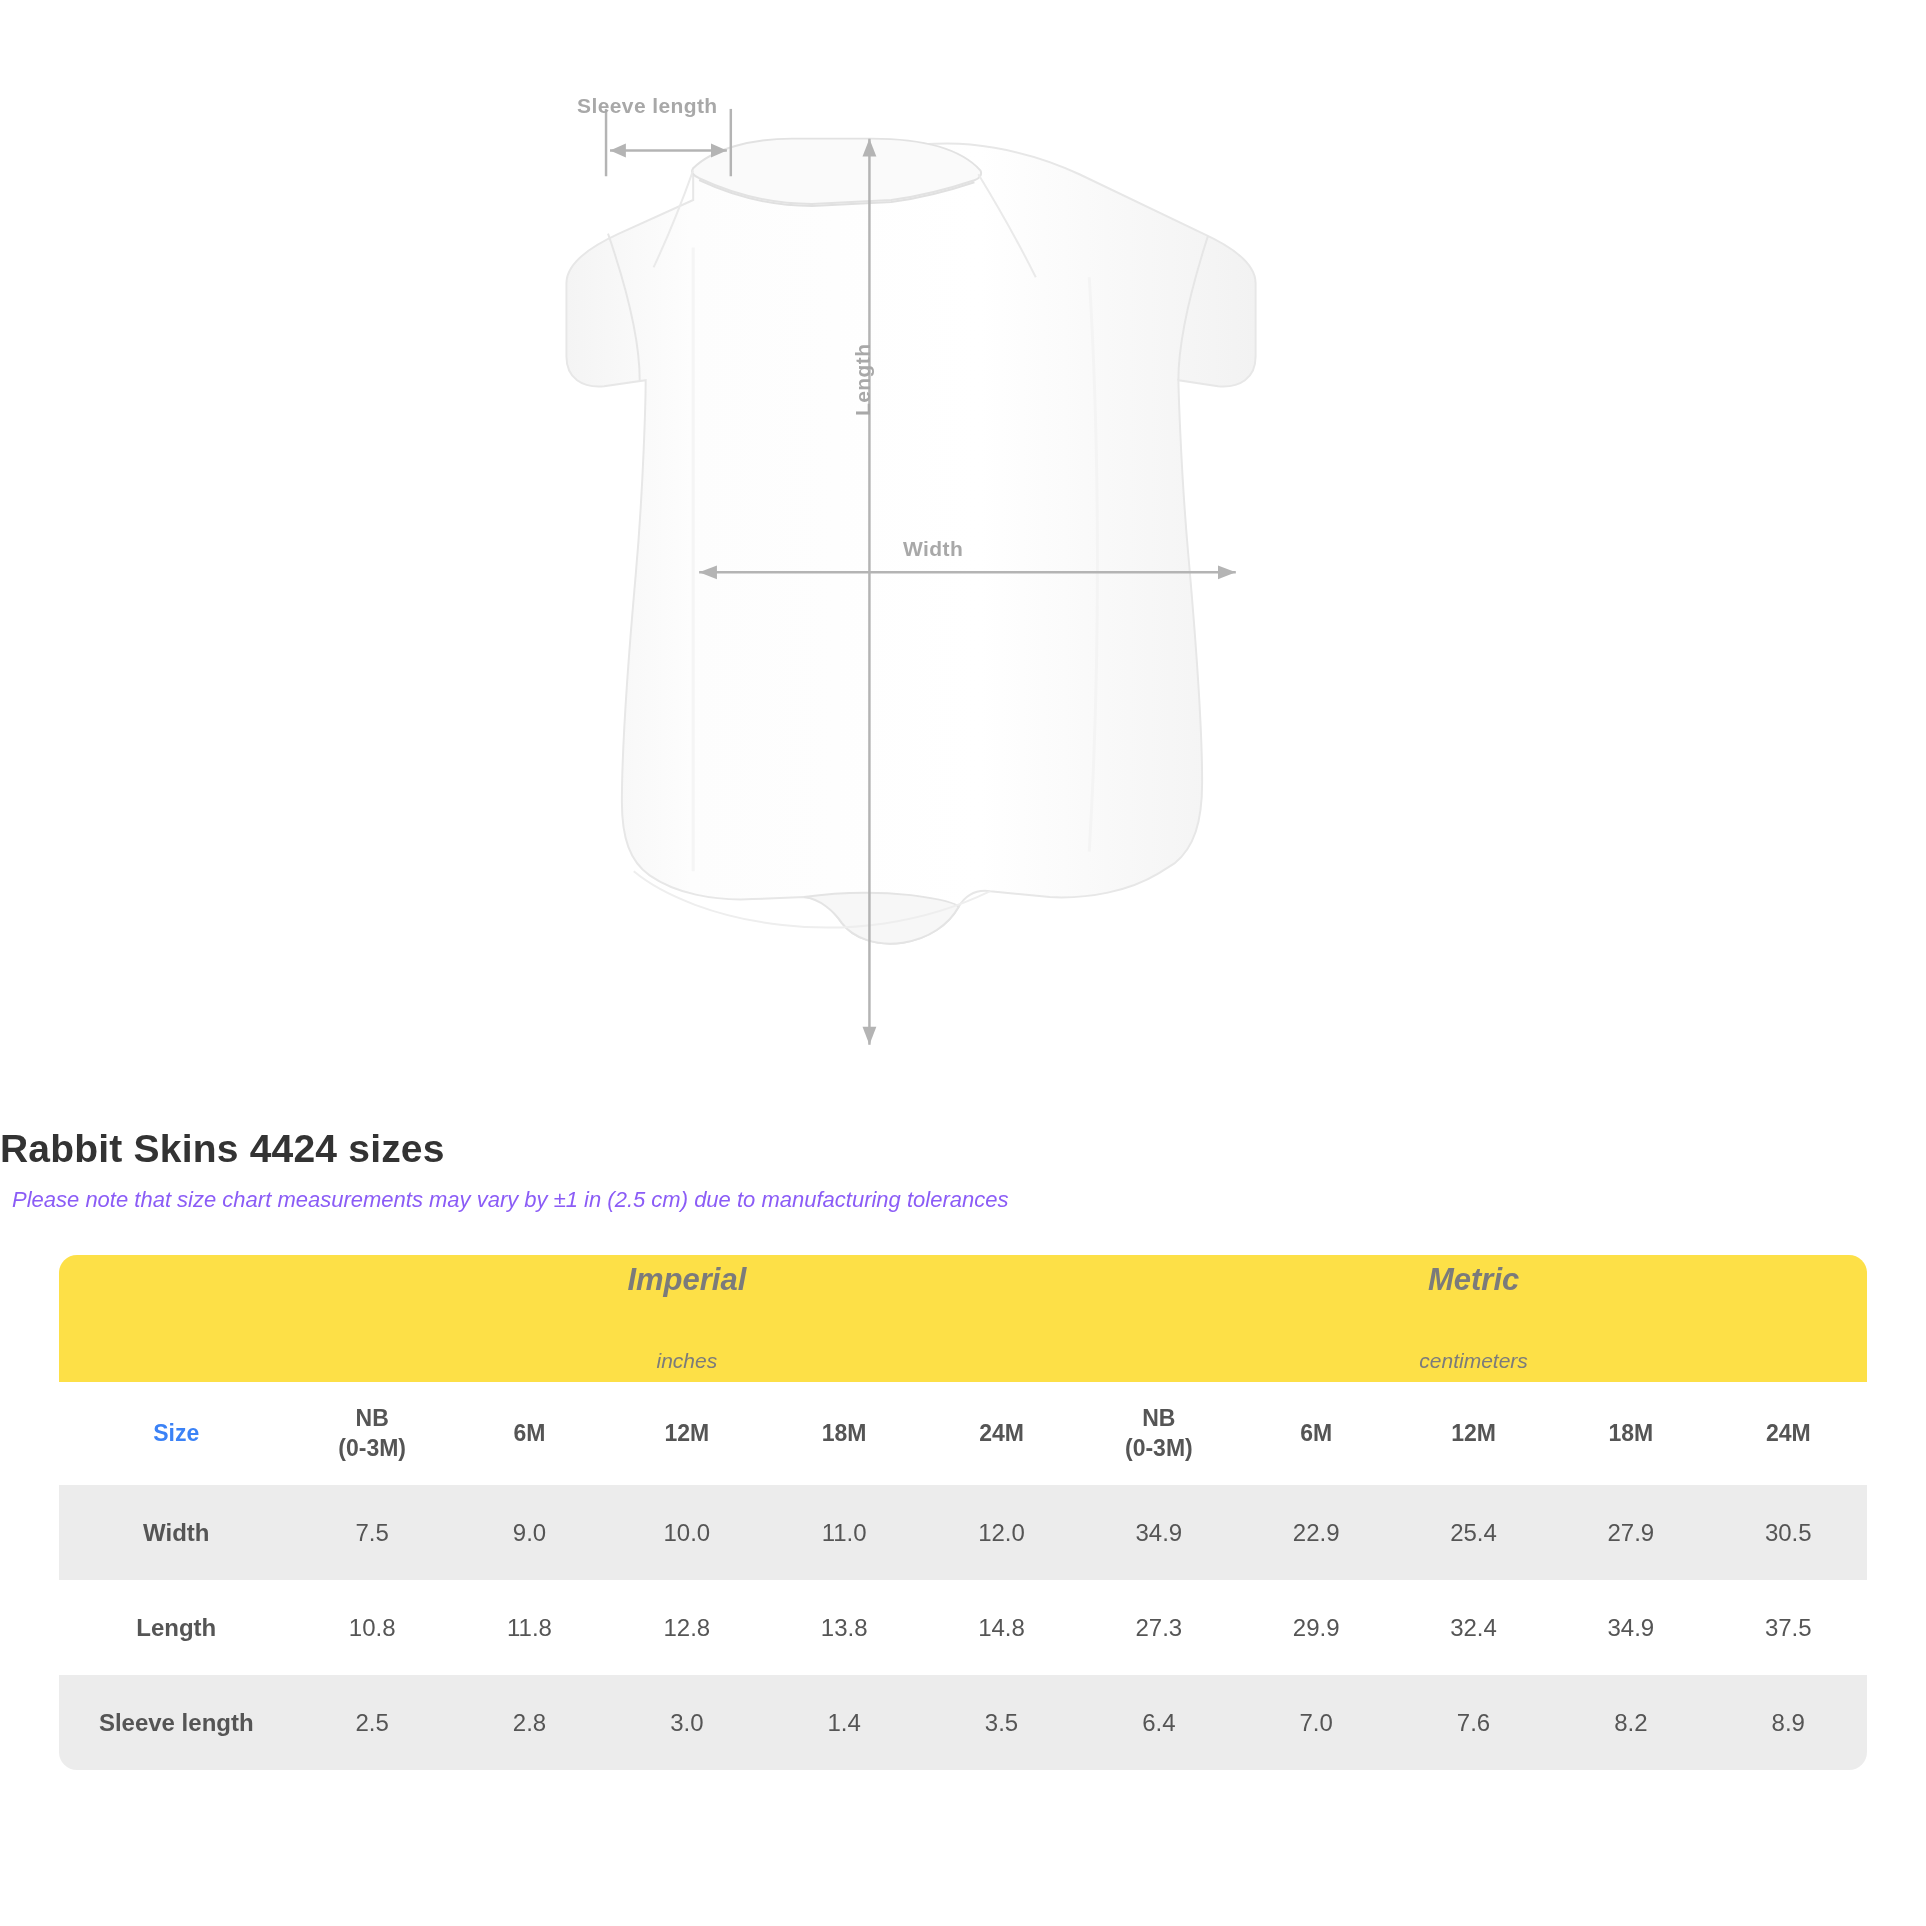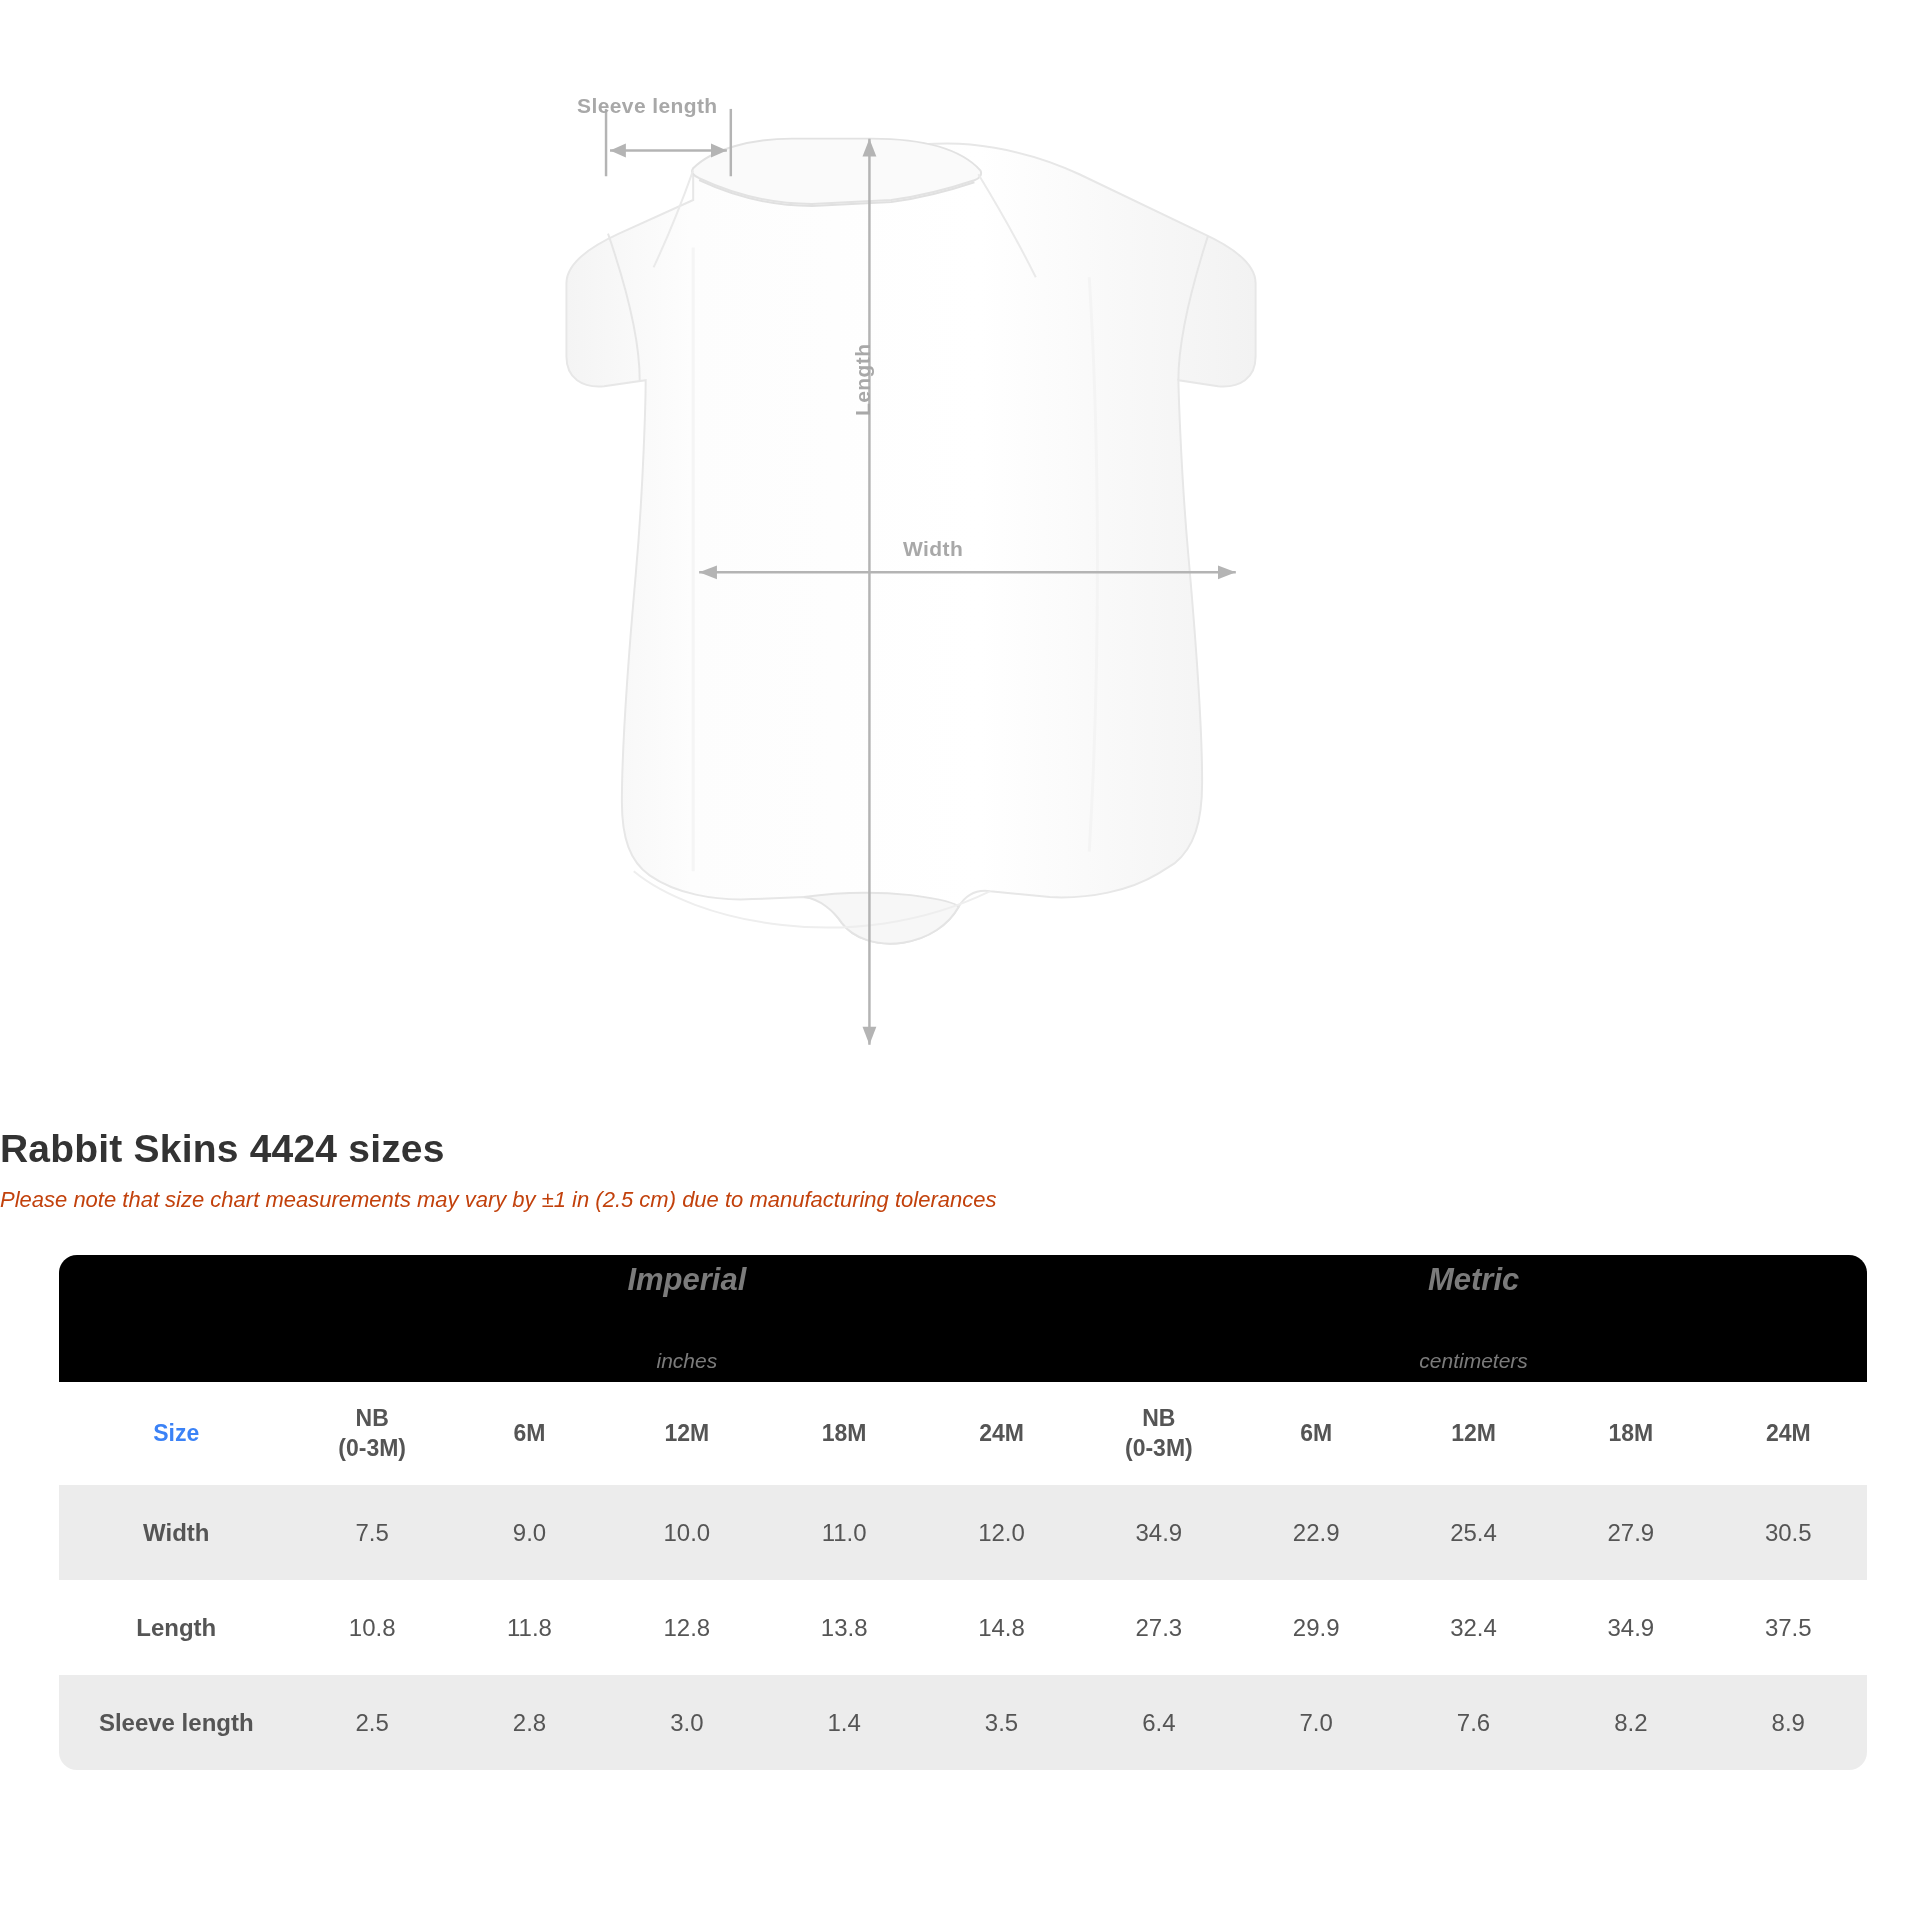--- a/index.html
+++ b/index.html
@@ -63,22 +63,22 @@
   .chart-title {
     font-size: 39px;
     font-weight: bold;
     color: #333333;
     margin: 0 0 16px 0;
     letter-spacing: 0.2px;
   }
   .chart-note {
     font-size: 22px;
     font-style: italic;
-    color: #c2410c;
-    margin: 0;
+    color: #8b5cf6;
+    margin: 12px;
   }
 
   
   .table-wrap {
     margin: 42px 59px 0 59px;
   }
   table.size-table {
     width: 1808px;
     border-collapse: separate;
     border-spacing: 0;
@@ -86,21 +86,21 @@
     font-size: 23px;
   }
   table.size-table td, table.size-table th {
     text-align: center;
     vertical-align: middle;
     padding: 0;
     border: 0;
   }
   
   .unit-row td {
-    background: #000000;
+    background: #fde047;
     height: 127px;
   }
   .unit-row td.first {
     border-top-left-radius: 18px;
   }
   .unit-row td.last {
     border-top-right-radius: 18px;
     text-align: center;
   }
   .unit-name {

